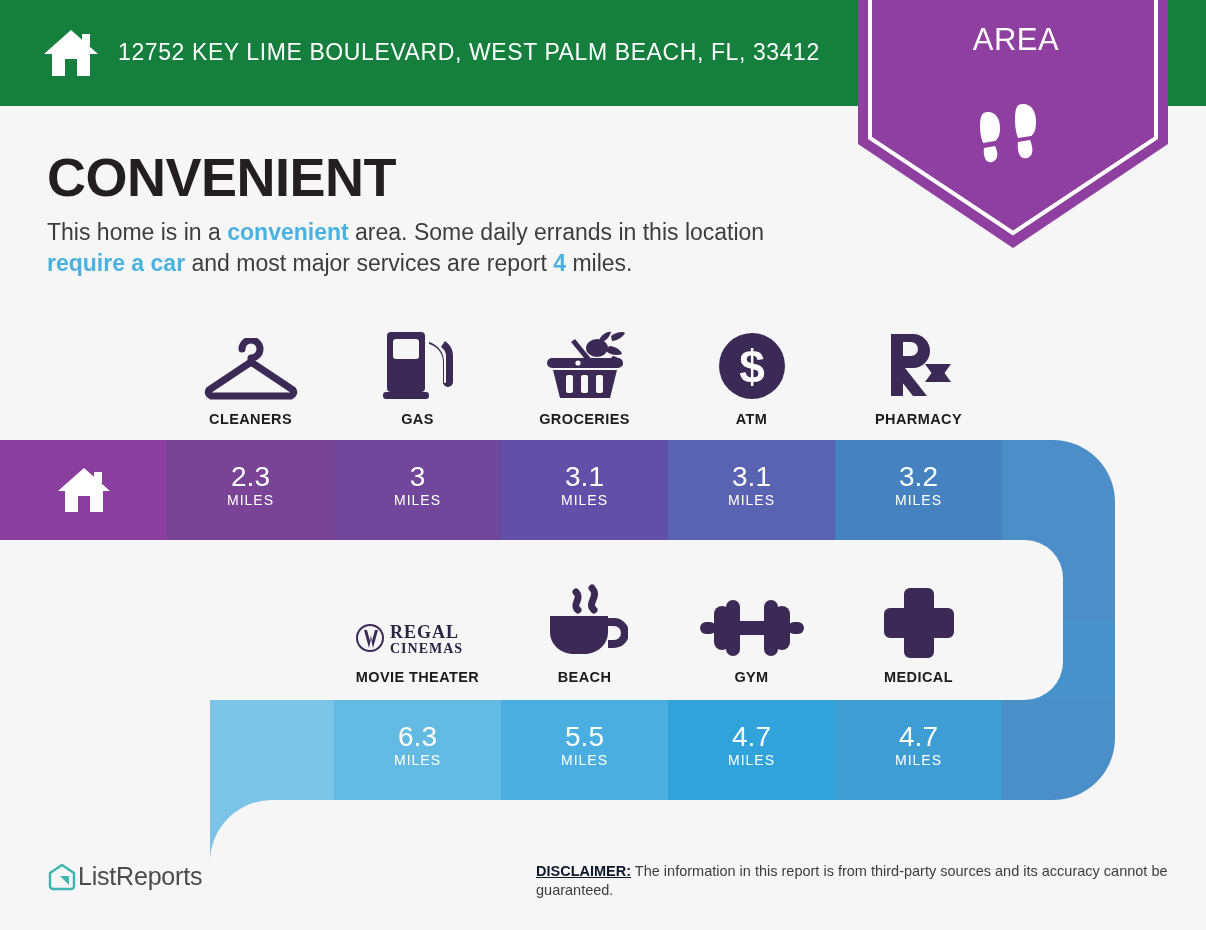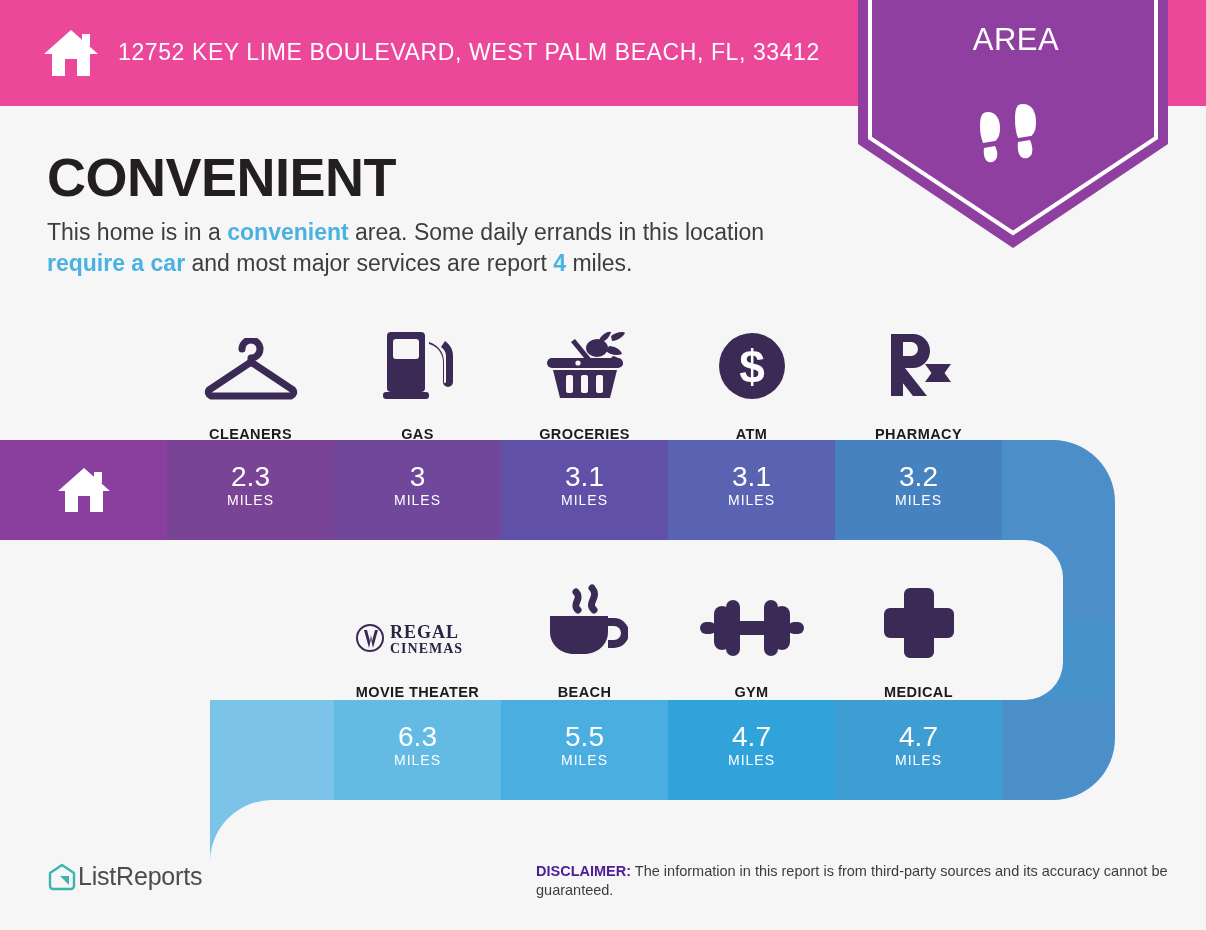--- a/index.html
+++ b/index.html
@@ -8,21 +8,21 @@
     background:#f7f6f7;
     font-family:"Liberation Sans","DejaVu Sans",sans-serif;
     overflow:hidden;
     position:relative;
   }
   .stage{position:absolute;left:0;top:0;width:1206px;height:930px;overflow:hidden;}
 
   
   .header{
     position:absolute;left:0;top:0;width:1206px;height:106px;
-    background:#ec4899;
+    background:#15803d;
   }
   .header-home{position:absolute;left:42px;top:28px;width:58px;height:50px;}
   .header-addr{
     position:absolute;left:118px;top:39px;
     color:#ffffff;font-size:23px;letter-spacing:.6px;
     font-weight:400;white-space:nowrap;
   }
 
   
   .badge{position:absolute;left:858px;top:-6px;width:310px;height:254px;}
@@ -41,41 +41,41 @@
   .subline{
     position:absolute;left:47px;top:217px;width:800px;
     font-size:23px;line-height:31px;color:#3d3d3d;
   }
   .hl{color:#4ab2e0;font-weight:700;}
 
   
   .icon-cell{position:absolute;width:167px;text-align:center;}
   .icon-art{height:72px;display:flex;align-items:flex-end;justify-content:center;}
   .icon-label{
-    margin-top:26px;font-size:14.5px;font-weight:700;color:#1b1b1b;letter-spacing:.4px;
+    margin-top:11px;font-size:14.5px;font-weight:700;color:#1b1b1b;letter-spacing:.4px;
   }
   .row1-icons{position:absolute;left:0;top:328px;width:1206px;height:110px;}
   .row2-icons{position:absolute;left:0;top:586px;width:1206px;height:110px;}
 
   
   .ribbon{position:absolute;left:0;top:440px;width:1094px;height:490px;}
   .seg{position:absolute;color:#fff;text-align:center;}
   .seg-val{font-size:28px;line-height:30px;font-weight:400;}
   .seg-unit{font-size:14px;line-height:16px;letter-spacing:1px;}
   .seg-inner{position:absolute;left:0;right:0;top:22px;}
   .home-seg-icon{position:absolute;left:50%;top:26px;transform:translateX(-50%);}
 
   
   .logo{position:absolute;left:47px;top:862px;display:flex;gap:1px;}
   .logo-text{font-size:25px;color:#4c4c4c;letter-spacing:-.2px;}
   .disclaimer{
     position:absolute;left:536px;top:862px;width:640px;
     font-size:14.5px;line-height:19px;color:#3d3d3d;
   }
-  .disc-strong{font-weight:700;color:#4c1d95;}
+  .disc-strong{font-weight:700;color:#0f172a;text-decoration:underline;}
 </style>
 </head>
 <body>
 
 <div class="stage">
 
   <div class="header">
     <svg class="header-home" viewBox="0 0 58 50">
       <path fill="#ffffff" d="M29 2 L56 26 L48 26 L48 48 L35 48 L35 31 L23 31 L23 48 L10 48 L10 26 L2 26 Z"></path>
       <rect x="40" y="6" width="8" height="12" fill="#ffffff"></rect>

